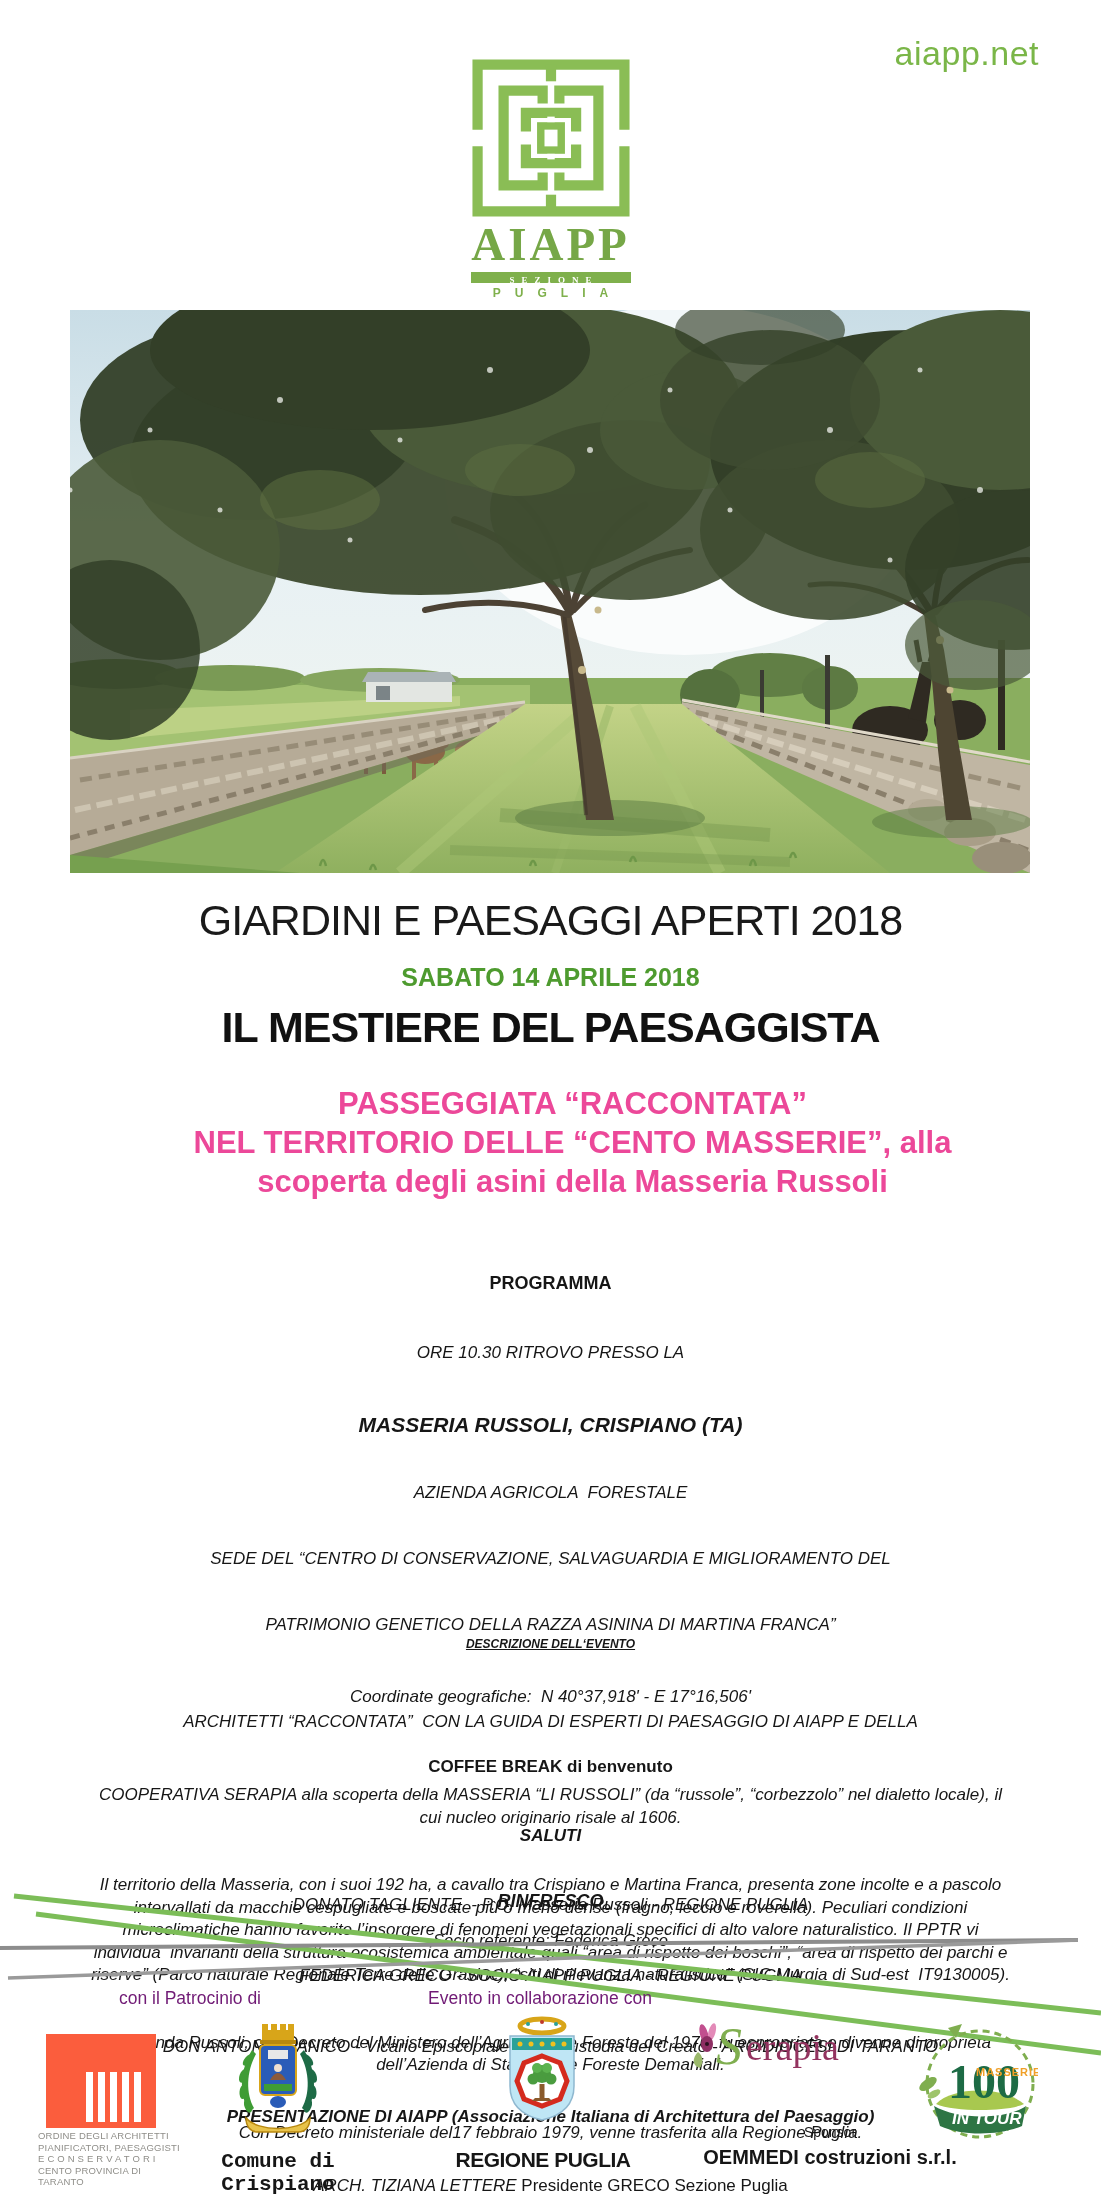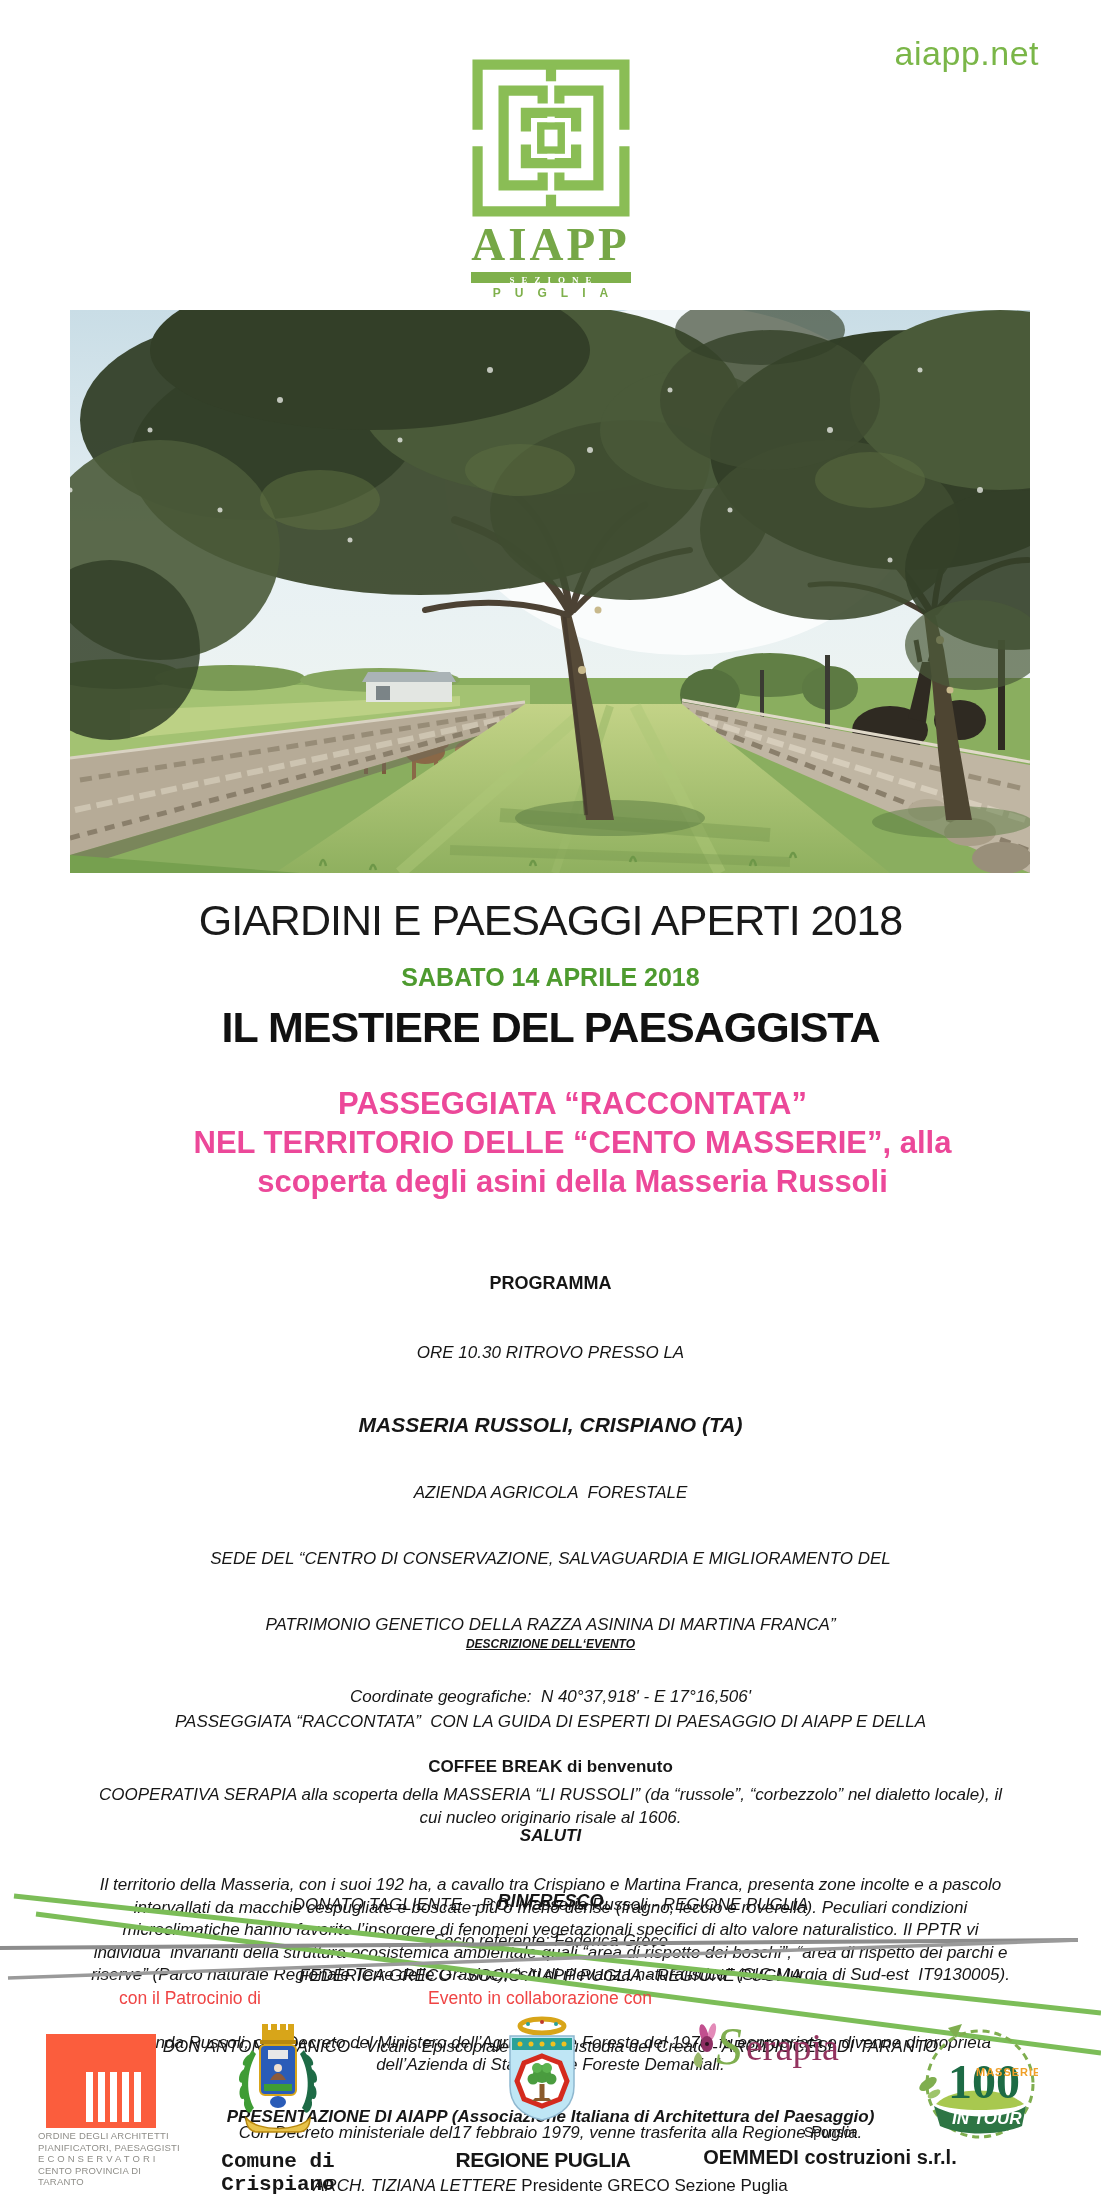--- a/index.html
+++ b/index.html
@@ -36,21 +36,21 @@
   .gap3{margin-bottom:3px !important;}
   .gap5{margin-bottom:5px !important;}
   
   .description{top:1588px;font-size:17px;line-height:22.5px;white-space:pre-wrap;}
   .description .para{width:920px;margin:0 auto;}
   .desc-head{font-size:12px;font-weight:bold;font-style:italic;margin-bottom:10px;text-decoration:underline;}
   .rinfresco{top:1891px;font-size:18px;font-weight:bold;font-style:italic;}
   .referente{top:1931px;font-size:16.5px;font-style:italic;}
   
   .decor{top:1880px;left:0;}
-  .foot-label{font-size:17.5px;color:#ef4444;}
+  .foot-label{font-size:17.5px;color:#701a75;}
   .lbl-patro{top:1988px;left:85px;width:210px;text-align:center;}
   .lbl-collab{top:1988px;left:390px;width:300px;text-align:center;}
   .ordine-logo{top:2034px;left:46px;}
   .ordine-text{top:2130px;left:38px;width:150px;font-size:9.5px;line-height:11.5px;color:#8f8e89;text-align:left;letter-spacing:0.2px;}
   .crispiano-logo{top:2020px;left:226px;}
   .crispiano-label{top:2150px;left:168px;width:220px;text-align:center;font-size:21px;font-weight:bold;font-family:Liberation Mono, monospace;}
   .regione-logo{top:2016px;left:502px;}
   .regione-label{top:2148px;left:443px;width:200px;text-align:center;font-size:21px;font-weight:bold;letter-spacing:-0.5px;}
   .serapia-logo{top:2022px;left:690px;}
   .masserie-logo{top:2022px;left:918px;}
@@ -293,21 +293,21 @@
     <div class="it b gap3">SALUTI</div>
     <div class="it gap5">DONATO TAGLIENTE  - P.O. Masseria Russoli - REGIONE PUGLIA</div>
     <div class="it gap5">FEDERICA GRECO - SOCIO AIAPP PUGLIA - REGIONE PUGLIA</div>
     <div class="it gap4">DON ANTONIO PANICO - Vicario Episcoplale per la custodia del Creato - ARCIDIOCESI DI TARANTO</div>
     <div class="it b gap3">PRESENTAZIONE DI AIAPP (Associazione Italiana di Architettura del Paesaggio)</div>
     <div><span class="it">ARCH. TIZIANA LETTERE</span><span> Presidente GRECO Sezione Puglia</span></div>
   </div>
 
   <div class="abs ctr description">
     <div class="desc-head">DESCRIZIONE DELL‘EVENTO</div>
-    <div class="para it gap6">PASSEGGIATA “RACCONTATA”  CON LA GUIDA DI ESPERTI DI PAESAGGIO DI AIAPP E DELLA</div>
+    <div class="para it gap6">ARCHITETTI “RACCONTATA”  CON LA GUIDA DI ESPERTI DI PAESAGGIO DI AIAPP E DELLA</div>
     <div class="para it">COOPERATIVA SERAPIA alla scoperta della MASSERIA “LI RUSSOLI” (da “russole”, “corbezzolo” nel dialetto locale), il cui nucleo originario risale al 1606.</div>
     <div class="para it">Il territorio della Masseria, con i suoi 192 ha, a cavallo tra Crispiano e Martina Franca, presenta zone incolte e a pascolo intervallati da macchie cespugliate e boscate più o meno dense (fragno, leccio e roverella). Peculiari condizioni microclimatiche hanno favorito l’insorgere di fenomeni vegetazionali specifici di alto valore naturalistico. Il PPTR vi individua  invarianti della struttura ecosistemica ambientale quali “area di rispetto dei boschi”, “area di rispetto dei parchi e riserve” (Parco naturale Regionale Terre delle Gravine), “siti di rilevanza naturalistica” (SIC Murgia di Sud-est  IT9130005).</div>
     <div class="para it">L’Azienda Russoli, con Decreto del Ministero dell’Agricoltura e Foreste del 1970, fu espropriata e divenne di proprietà dell’Azienda di Stato per le Foreste Demaniali.</div>
     <div class="para it">Con Decreto ministeriale del17 febbraio 1979, venne trasferita alla Regione Puglia.</div>
   </div>
 
   <div class="abs ctr rinfresco">RINFRESCO</div>
   <div class="abs ctr referente">Socio referente: Federica Greco</div>
 
   <svg class="abs decor" width="1101" height="200" viewBox="0 0 1101 200" style="pointer-events:none">

